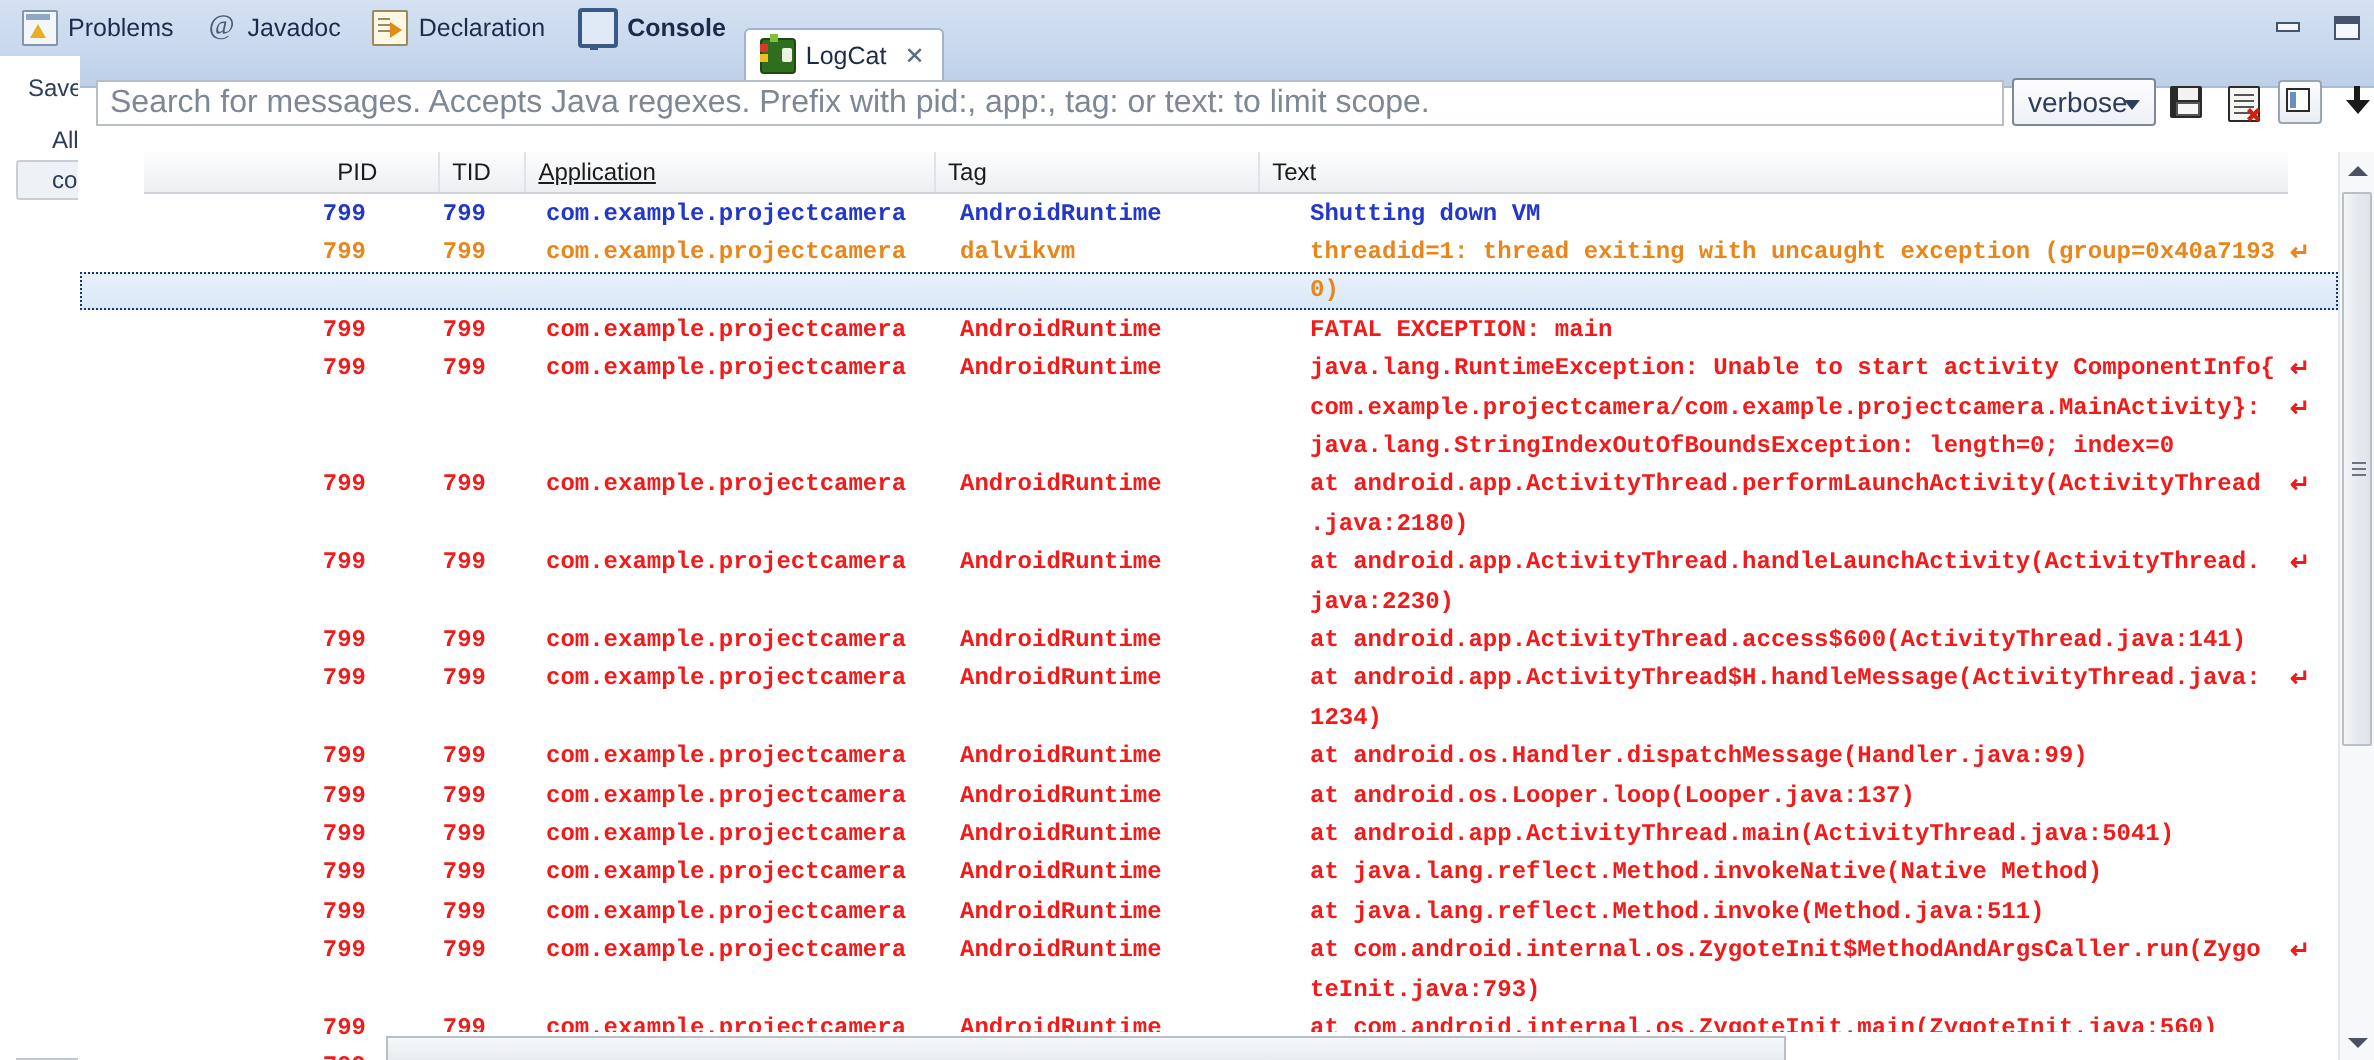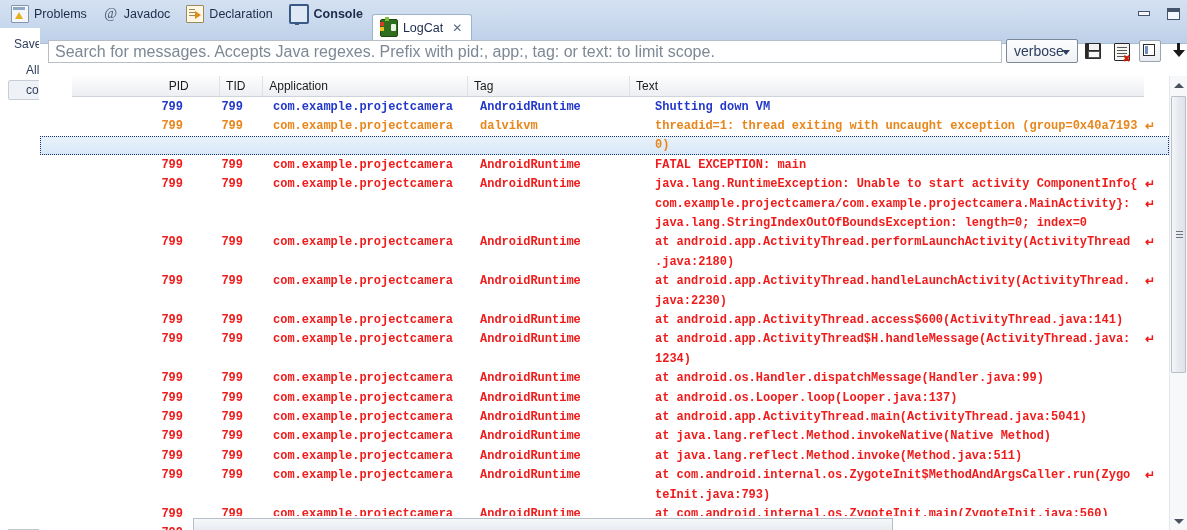--- a/index.html
+++ b/index.html
@@ -356,21 +356,21 @@
     padding-left: 6px;
     line-height: 20px;
     box-sizing: border-box;
     border-right: 1px solid #dfe3e8;
     overflow: hidden;
     white-space: nowrap;
   }
   .th.c0 { width: 95px; border-right: none; }
   .th.c1 { width: 60px; text-align: left; }
   .th.c2 { width: 45px; }
-  .th.c3 { width: 215px; }
+  .th.c3 { width: 215px; text-decoration: underline; }
   .th.c4 { width: 170px; }
   .th.c5 { width: 540px; border-right: none; }
 
   .tbody {
     position: absolute;
     left: 0; top: 21px;
     width: 1129px;
     height: 433px;
     overflow: hidden;
     font-weight: bold;

